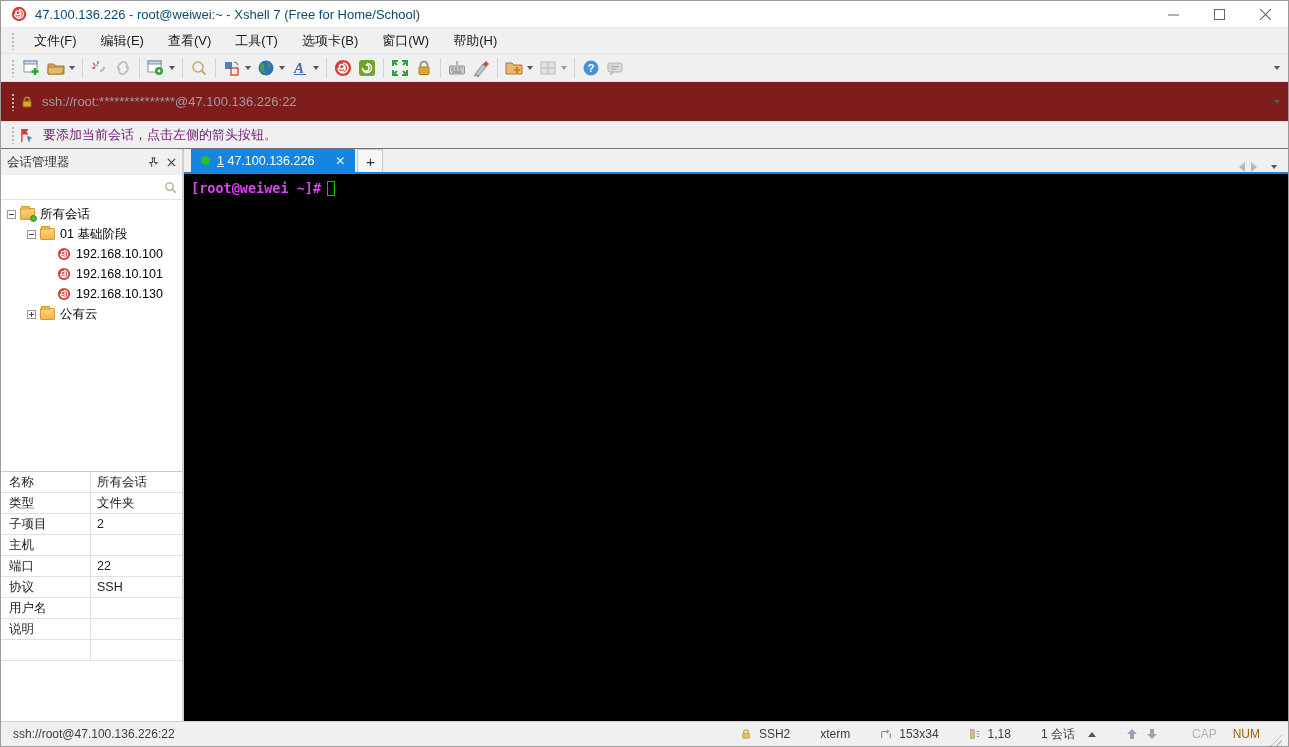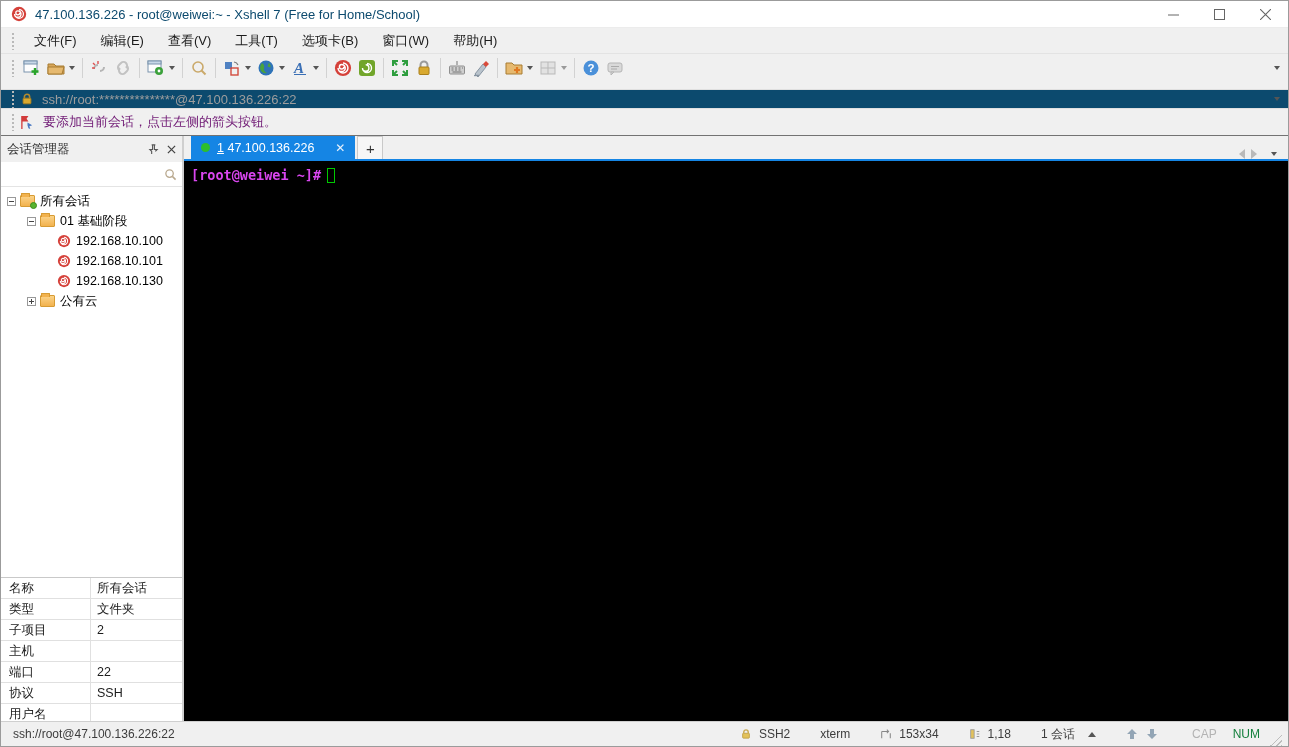--- a/index.html
+++ b/index.html
@@ -19,21 +19,21 @@
   .menu-item { font-size:13px; color:#1b1b1b; padding:3px 10px; }
   .grip { width:4px; height:18px; margin-right:5px; background-image:radial-gradient(#b9b9b9 1px, transparent 1.2px); background-size:4px 4px; flex:0 0 auto; }
 
   .toolbar { height:28px; display:flex; align-items:center; padding-left:10px; border-top:1px solid #e3e3e3; flex:0 0 auto; }
   .tool { width:24px; height:22px; display:flex; align-items:center; justify-content:center; }
   .sep { width:1px; height:20px; background:#d2d2d2; margin:0 4px; }
   .caret { width:0; height:0; border-left:3.5px solid transparent; border-right:3.5px solid transparent; border-top:4px solid #555; margin:0 3px 0 1px; }
   .caret.dim { border-top-color:#9a9a9a; }
   .bar-right-caret { margin-left:auto; margin-right:8px; }
 
-  .addressbar { height:20px; display:flex; align-items:center; background:#0c4a6e; border-top:1px solid #e0e0e0; border-bottom:1px solid #e0e0e0; padding-left:10px; flex:0 0 auto;margin-top:8px; }
+  .addressbar { height:41px; display:flex; align-items:center; background:#7f1d1d; border-top:1px solid #e0e0e0; border-bottom:1px solid #e0e0e0; padding-left:10px; flex:0 0 auto; }
   .address-text { font-size:13px; color:#9d9d9d; margin-left:8px; }
 
   .infobar { height:26px; display:flex; align-items:center; padding-left:10px; flex:0 0 auto; }
   .info-text { font-size:13px; color:#701a75; margin-left:8px; }
 
   
   .main { flex:1 1 auto; display:flex; min-height:0; border-top:1px solid #737373; }
   .left-panel { width:183px; flex:0 0 auto; display:flex; flex-direction:column; border-right:2px solid #cfcfcf; background:#ffffff; }
   .panel-header { height:26px; background:#f0f0f0; display:flex; align-items:center; padding:0 6px; flex:0 0 auto; }
   .panel-title { font-size:12.5px; color:#333; }
@@ -45,21 +45,21 @@
   .tree { flex:1 1 auto; overflow:hidden; padding-top:4px; }
   .trow { height:20px; display:flex; align-items:center; font-size:12.5px; color:#000; white-space:nowrap; }
   .expander { width:9px; height:9px; border:1px solid #999; background:#fff; position:relative; flex:0 0 auto; margin-right:4px; }
   .expander::before { content:""; position:absolute; left:1px; right:1px; top:3px; height:1px; background:#444; }
   .expander.plus::after { content:""; position:absolute; top:1px; bottom:1px; left:3px; width:1px; background:#444; }
   .folder { width:15px; height:12px; background:linear-gradient(#fbd389,#f2b24e); border:1px solid #d79b33; border-radius:1px; position:relative; flex:0 0 auto; margin-right:5px; }
   .folder::before { content:""; position:absolute; top:-3px; left:0; width:7px; height:3px; background:#f2b24e; border:1px solid #d79b33; border-bottom:none; border-radius:1px 1px 0 0; }
   .folder .badge { position:absolute; right:-3px; bottom:-3px; width:7px; height:7px; border-radius:50%; background:#58b32e; border:1px solid #3d8c1d; }
   .sessicon { flex:0 0 auto; margin-right:5px; }
 
-  .proptable { flex:0 0 auto; height:144px; border-top:1px solid #c9c9c9; font-size:12.5px; }
+  .proptable { flex:0 0 auto; height:250px; border-top:1px solid #c9c9c9; font-size:12.5px; }
   .prow { height:21px; display:flex; border-bottom:1px solid #e0e0e0; align-items:center; }
   .pcell-l { width:90px; padding-left:8px; border-right:1px solid #e0e0e0; color:#1c1c1c; height:100%; display:flex; align-items:center; }
   .pcell-v { flex:1; padding-left:6px; color:#1c1c1c; height:100%; display:flex; align-items:center; }
 
   .right-area { flex:1 1 auto; display:flex; flex-direction:column; min-width:0; }
   .tabbar { height:25px; background:#f0f0f0; display:flex; align-items:flex-end; border-bottom:2px solid #1585e4; flex:0 0 auto; }
   .tab-active { height:23px; margin-left:7px; background:#1585e4; color:#fff; display:flex; align-items:center; padding:0 10px; gap:7px; font-size:12.5px; }
   .tab-dot { width:9px; height:9px; border-radius:50%; background:#2dbe2d; }
   .tab-num { text-decoration:underline; }
   .tab-close { color:#e8f1fb; font-size:12px; margin-left:14px; }
@@ -71,21 +71,21 @@
 
   .terminal { flex:1 1 auto; background:#000; padding:6px 0 0 7px; font-family:"DejaVu Sans Mono",monospace; font-size:13.5px; font-weight:bold; color:#d946ef; }
   .term-line { display:flex; align-items:center; }
   .term-cursor { display:inline-block; width:8px; height:15px; border:1px solid #00c800; margin-left:6px; }
 
   
   .statusbar { height:25px; background:#f0f0f0; border-top:1px solid #cfcfcf; display:flex; align-items:center; font-size:12px; color:#3c3c3c; padding:0 6px 0 12px; flex:0 0 auto; }
   .sb-left { flex:1; }
   .sb-item { display:flex; align-items:center; gap:7px; margin-left:30px; }
   .sb-cap { color:#b3b3b3; margin-left:34px; }
-  .sb-num { color:#15803d; margin-left:16px; }
+  .sb-num { color:#a16207; margin-left:16px; }
   .sb-caret-up { width:0; height:0; border-left:4px solid transparent; border-right:4px solid transparent; border-bottom:5px solid #555; margin-left:6px; }
   .sb-grip { width:12px; height:12px; margin-left:10px; align-self:flex-end; background-image:linear-gradient(135deg, transparent 50%, #bdbdbd 50%, #bdbdbd 58%, transparent 58%, transparent 72%, #bdbdbd 72%, #bdbdbd 80%, transparent 80%, transparent 92%, #bdbdbd 92%); }
 
   .lockicon { display:block; }
 </style>
 </head>
 <body>
 
 <div class="window">
 

